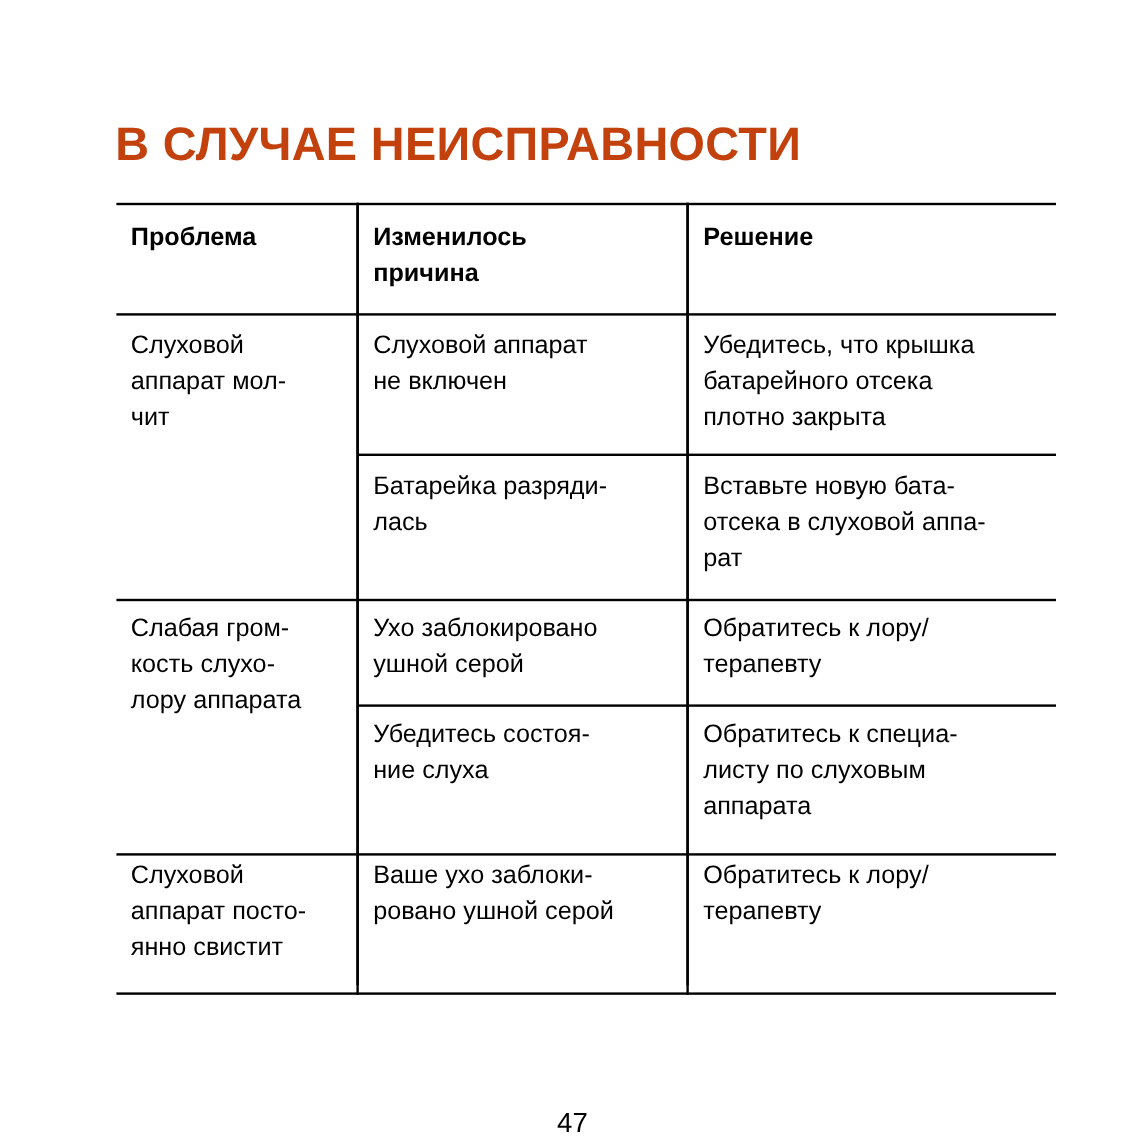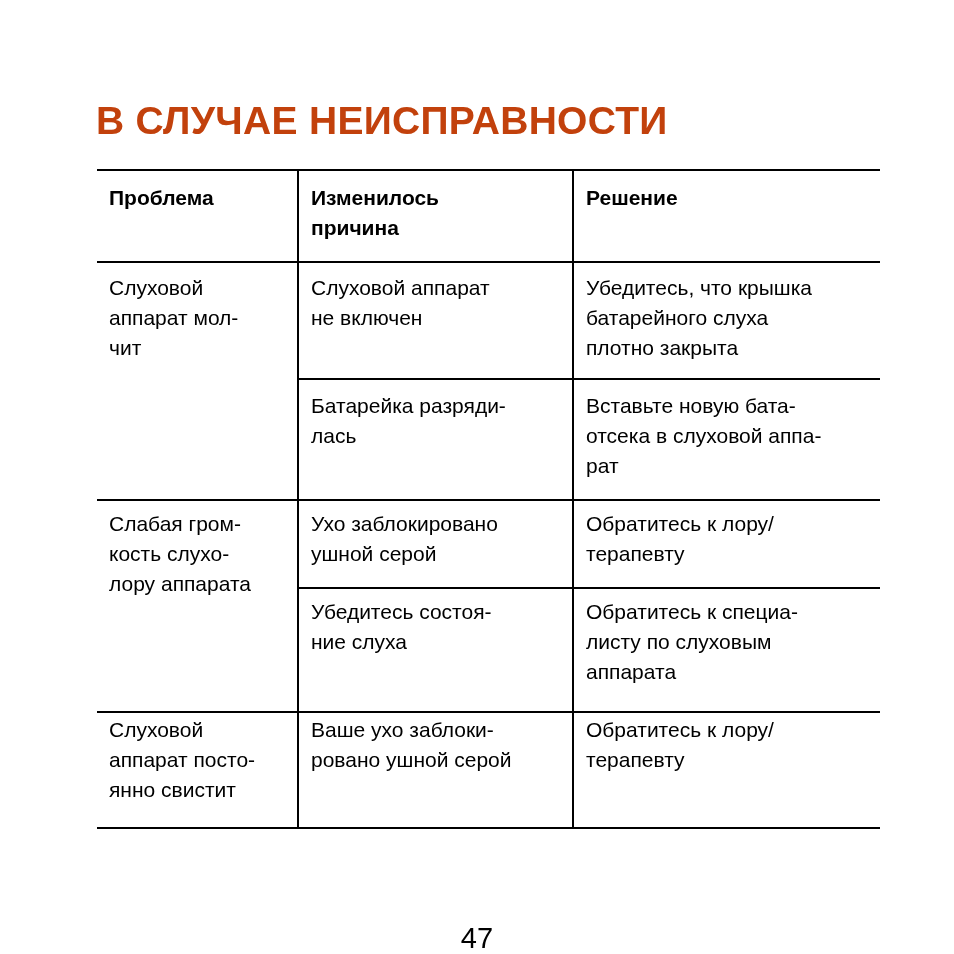--- a/index.html
+++ b/index.html
@@ -102,21 +102,21 @@
     background: #000000;
   }
 
   
   .page-number {
     position: absolute;
     left: 0;
     right: 0;
     top: 924px;
     text-align: center;
-    font-size: 29px;
+    font-size: 23px;
     line-height: 1;
     color: #000000;
   }
 
   .cell-line { display: block; }
 </style>
 </head>
 <body>
 
 <div class="page">
@@ -152,21 +152,21 @@
           <span class="cell-line">Слуховой</span>
           <span class="cell-line">аппарат  мол-</span>
           <span class="cell-line">чит</span>
         </td>
         <td class="col2">
           <span class="cell-line">Слуховой аппарат</span>
           <span class="cell-line">не включен</span>
         </td>
         <td class="col3">
           <span class="cell-line">Убедитесь, что крышка</span>
-          <span class="cell-line">батарейного слуха</span>
+          <span class="cell-line">батарейного отсека</span>
           <span class="cell-line">плотно закрыта</span>
         </td>
       </tr>
 
       <tr>
         <td class="col2">
           <span class="cell-line">Батарейка разряди-</span>
           <span class="cell-line">лась</span>
         </td>
         <td class="col3">

